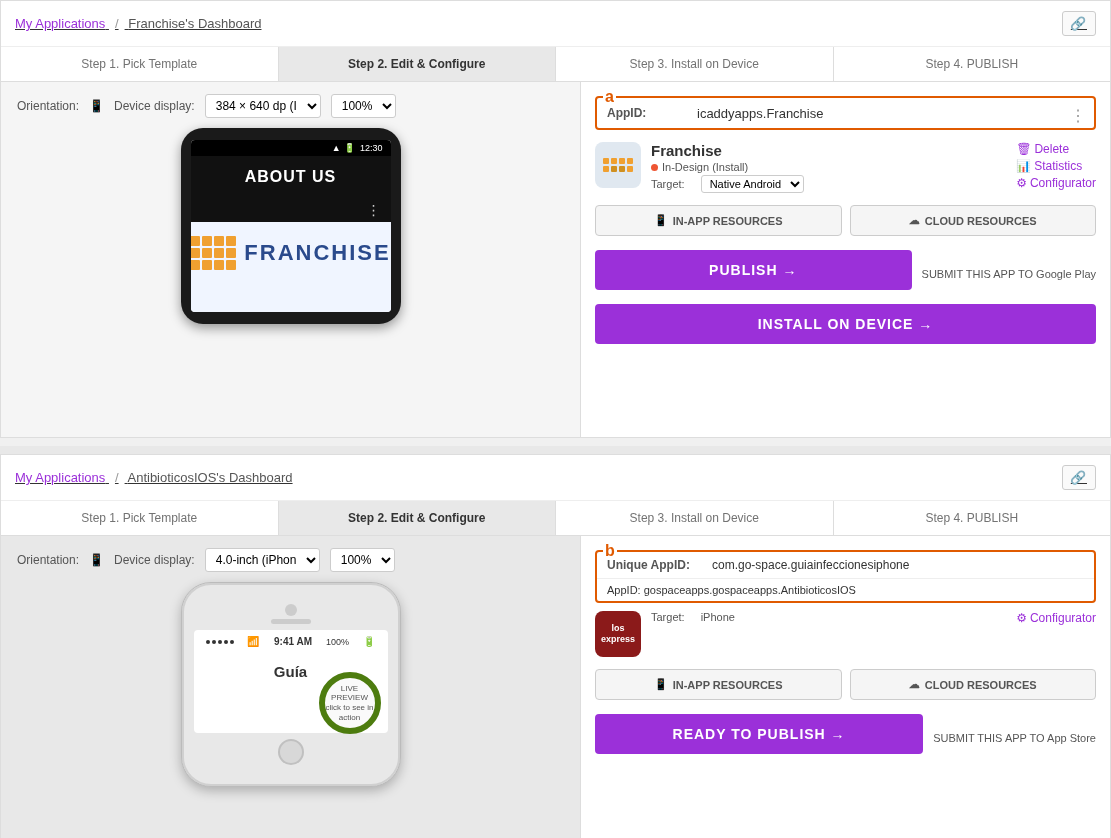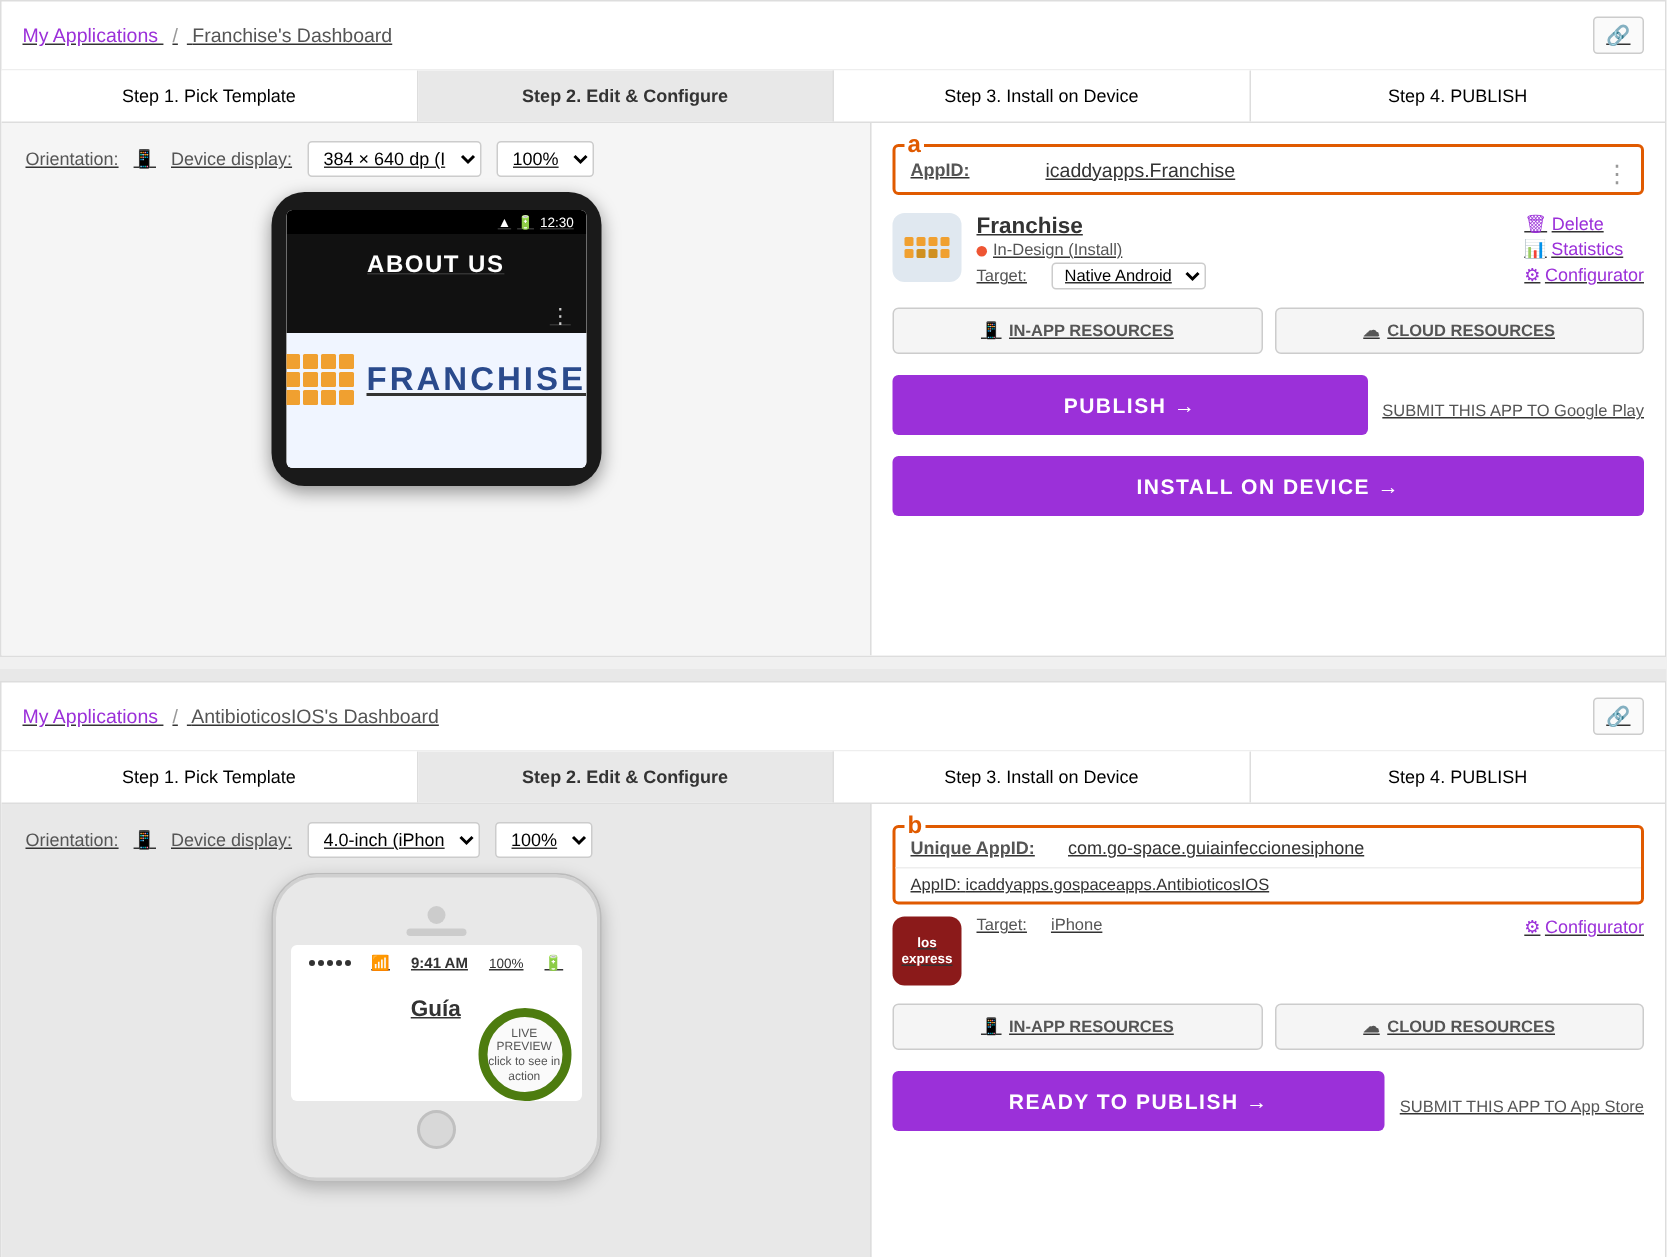--- a/index.html
+++ b/index.html
@@ -39,37 +39,36 @@
     .steps-bar {
       display: flex;
       border-bottom: 1px solid #ddd;
       background: #fff;
     }
     .step-item {
       flex: 1;
       text-align: center;
       padding: 10px 6px;
       font-size: 12px;
-      color: #000000;
+      color: #737373;
       border-right: 1px solid #ddd;
       cursor: pointer;
     }
     .step-item:last-child { border-right: none; }
     .step-item.active {
       background: #e8e8e8;
       color: #333;
       font-weight: bold;
     }
 
     
     .section-content {
       display: flex;
       height: 355px;
       overflow: hidden;
-      text-decoration: underline;
     }
 
     
     .phone-panel {
       flex: 0 0 580px;
       background: #f5f5f5;
       border-right: 1px solid #ddd;
       padding: 12px 16px;
       position: relative;
       overflow: hidden;
@@ -703,21 +702,21 @@
     <div class="config-panel">
 
       <div class="unique-appid-field" style="position:relative;">
         <span style="font-size:16px;font-weight:bold;color:#e05a00;position:absolute;top:-10px;left:6px;background:#fff;padding:0 2px;">b</span>
         <div class="unique-appid-top">
           <span class="unique-appid-label">Unique AppID:</span>
           <input class="unique-appid-input" type="text" value="com.go-space.guiainfeccionesiphone" style="">
         </div>
         <div class="appid-plain-row">
           <span>AppID:</span>
-          <span>icaddyapps.gospaceapps.AntibioticosIOS</span>
+          <span>gospaceapps.gospaceapps.AntibioticosIOS</span>
         </div>
       </div>
 
       <div class="app-info-row">
         <div class="ios-app-thumb">
           <span>los express</span>
         </div>
         <div class="app-details">
           <div class="app-target">
             <span>Target:</span>

